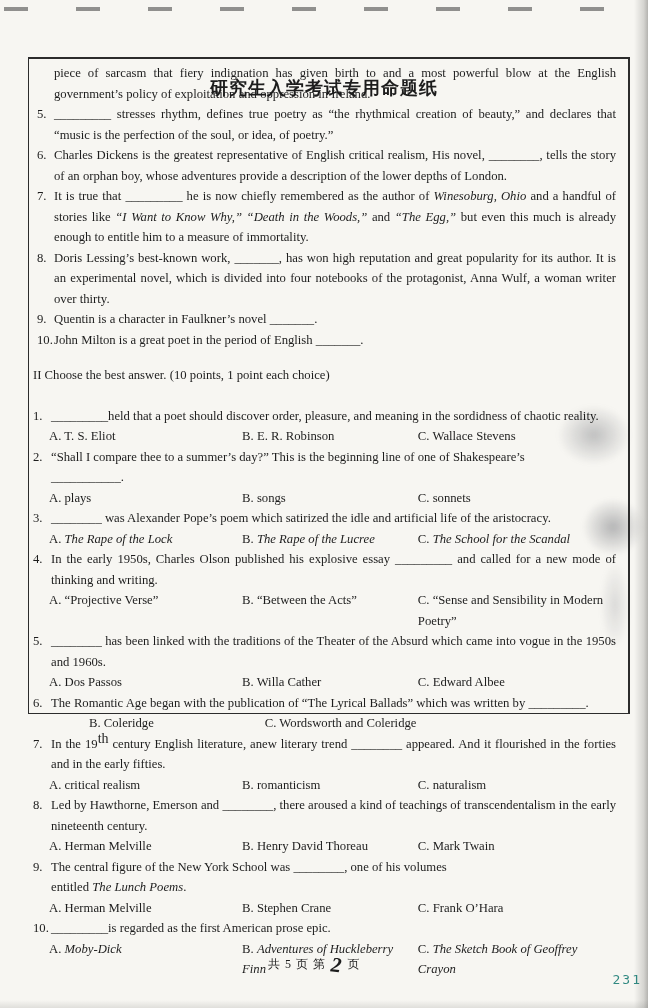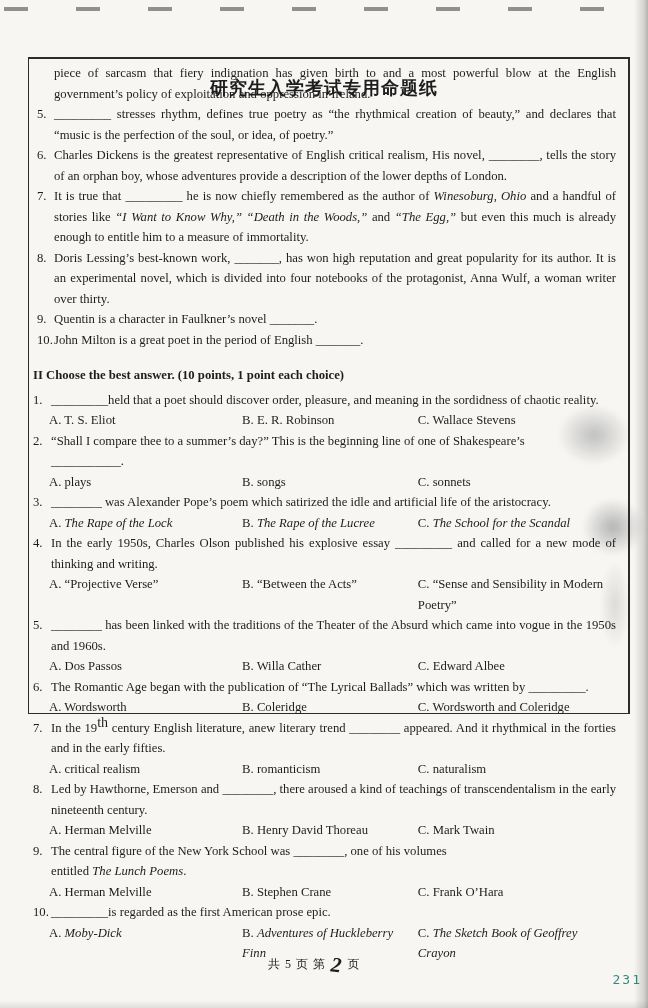--- a/index.html
+++ b/index.html
@@ -45,21 +45,21 @@
 
   .cont-para { margin-left:21px; text-align:justify; }
 
   .itm { display:flex; }
   .sec1 .itm { margin-left:4px; }
   .num { flex:0 0 17px; white-space:nowrap; }
   .sec2 .num { flex:0 0 18px; }
   .txt { flex:1; text-align:justify; }
   .txt sup { font-size:14px; line-height:0;font-family:Liberation Serif, serif; }
 
-  .sec2-heading { font-weight:bold; margin-top:15px; margin-bottom:4px; }
+  .sec2-heading { font-weight:normal; margin-top:15px; margin-bottom:20px; }
 
   .opts { display:flex; margin-left:16px; }
   .opt { display:block; }
   .opt.oa { width:27%; }
   .opt.ob { width:31%;margin-left:40px; }
   .opt.oc { flex:1; }
 
   .footer {
     position:absolute; top:953px; left:268px;
     font-size:12px; letter-spacing:1px; white-space:nowrap;
@@ -181,30 +181,29 @@
           <span class="opt oc"><span>C. Edward Albee</span></span>
         </div>
       </div>
 
       <div>
         <div class="itm">
           <span class="num">6.</span>
           <div class="txt"><span>The Romantic Age began with the publication of “The Lyrical Ballads” which was written by _________.</span></div>
         </div>
         <div class="opts">
-          <span class="opt oa"><span>A. Wordsworth</span></span>
           <span class="opt ob"><span>B. Coleridge</span></span>
           <span class="opt oc"><span>C. Wordsworth and Coleridge</span></span>
         </div>
       </div>
 
       <div>
         <div class="itm">
           <span class="num">7.</span>
-          <div class="txt"><span>In the 19</span><sup>th</sup><span> century English literature, anew literary trend ________ appeared. And it rhythmical in the forties and in the early fifties.</span></div>
+          <div class="txt"><span>In the 19</span><sup>th</sup><span> century English literature, anew literary trend ________ appeared. And it flourished in the forties and in the early fifties.</span></div>
         </div>
         <div class="opts">
           <span class="opt oa"><span>A. critical realism</span></span>
           <span class="opt ob"><span>B. romanticism</span></span>
           <span class="opt oc"><span>C. naturalism</span></span>
         </div>
       </div>
 
       <div>
         <div class="itm">

